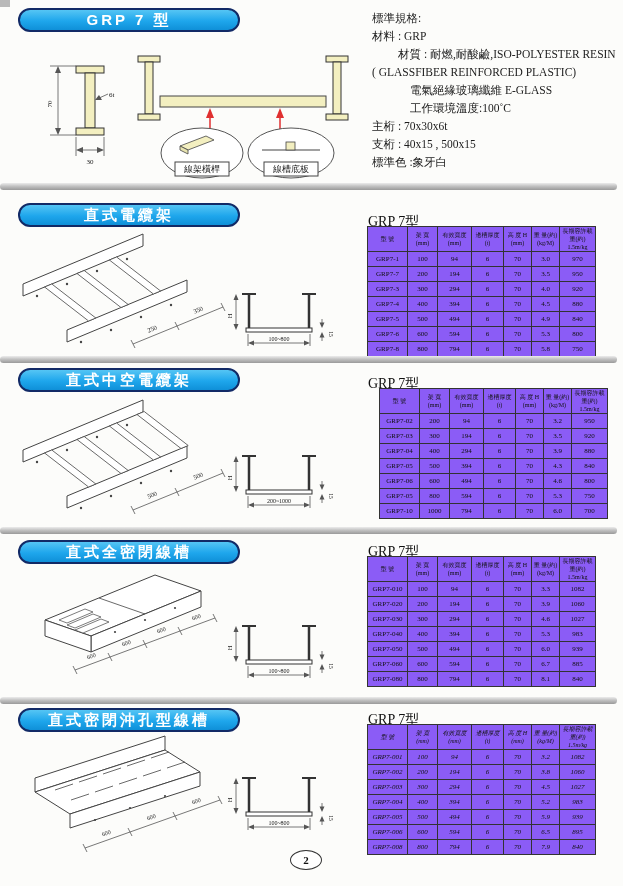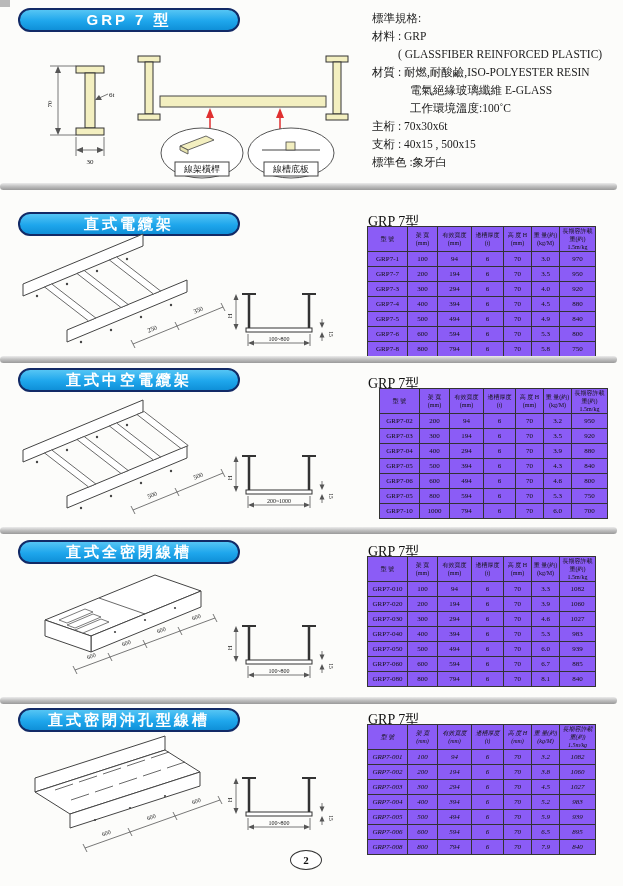--- a/index.html
+++ b/index.html
@@ -45,22 +45,22 @@
 
   <div class="corner-mark"></div>
 
   <div class="pill" style="top:8px;">
     <span>GRP 7 型</span>
   </div>
 
   <div class="specs">
       <div>標準規格:</div>
       <div>材料 : GRP</div>
+      <div>材質 : 耐燃,耐酸鹼,ISO-POLYESTER RESIN</div>
       <div>( GLASSFIBER REINFORCED PLASTIC)</div>
-      <div>材質 : 耐燃,耐酸鹼,ISO-POLYESTER RESIN</div>
       <div>電氣絕緣玻璃纖維 E-GLASS</div>
       <div>工作環境溫度:100˚C</div>
       <div>主桁 : 70x30x6t</div>
       <div>支桁 : 40x15 , 500x15</div>
       <div>標準色 :象牙白</div>
     </div>
 
   <svg class="art" style="left:28px;top:56px;" width="100" height="118" viewBox="0 0 100 118">
     <rect x="48" y="10" width="28" height="7" fill="#f3efc0" stroke="#333"></rect>
     <rect x="57" y="17" width="10" height="55" fill="#f3efc0" stroke="#333"></rect>
@@ -109,21 +109,21 @@
     <rect x="156" y="94" width="9" height="8" fill="#f3efc0" stroke="#444" stroke-width="0.8"></rect>
 
     <rect x="45" y="114" width="54" height="14" fill="#ffffff" stroke="#444"></rect>
     <text x="72" y="124" font-size="9" text-anchor="middle">線架橫桿</text>
     <rect x="134" y="114" width="54" height="14" fill="#ffffff" stroke="#444"></rect>
     <text x="161" y="124" font-size="9" text-anchor="middle">線槽底板</text>
   </svg>
 
   <div class="divider" style="top:183px;"></div>
 
-  <div class="pill" style="top:212px;text-align:right;">
+  <div class="pill" style="top:203px;text-align:right;">
     <span>直式電纜架</span>
   </div>
 
   <svg class="art" style="left:15px;top:226px;" width="215" height="122" viewBox="0 0 215 122">
     <polygon points="8,58 128,8 128,20 8,70" fill="#fff" stroke="#444"></polygon>
     <polygon points="52,104 172,54 172,66 52,116" fill="#fff" stroke="#444"></polygon>
     <polygon points="29.6,61 36.8,58 80.8,92 73.6,95" fill="#fff" stroke="#444" stroke-width="0.8"></polygon>
     <polygon points="62,47.5 69.2,44.5 113.2,78.5 106,81.5" fill="#fff" stroke="#444" stroke-width="0.8"></polygon>
     <polygon points="94.4,34 101.6,31 145.6,65 138.4,68" fill="#fff" stroke="#444" stroke-width="0.8"></polygon>
     <circle cx="22" cy="70" r="1.2" fill="#444"></circle>

